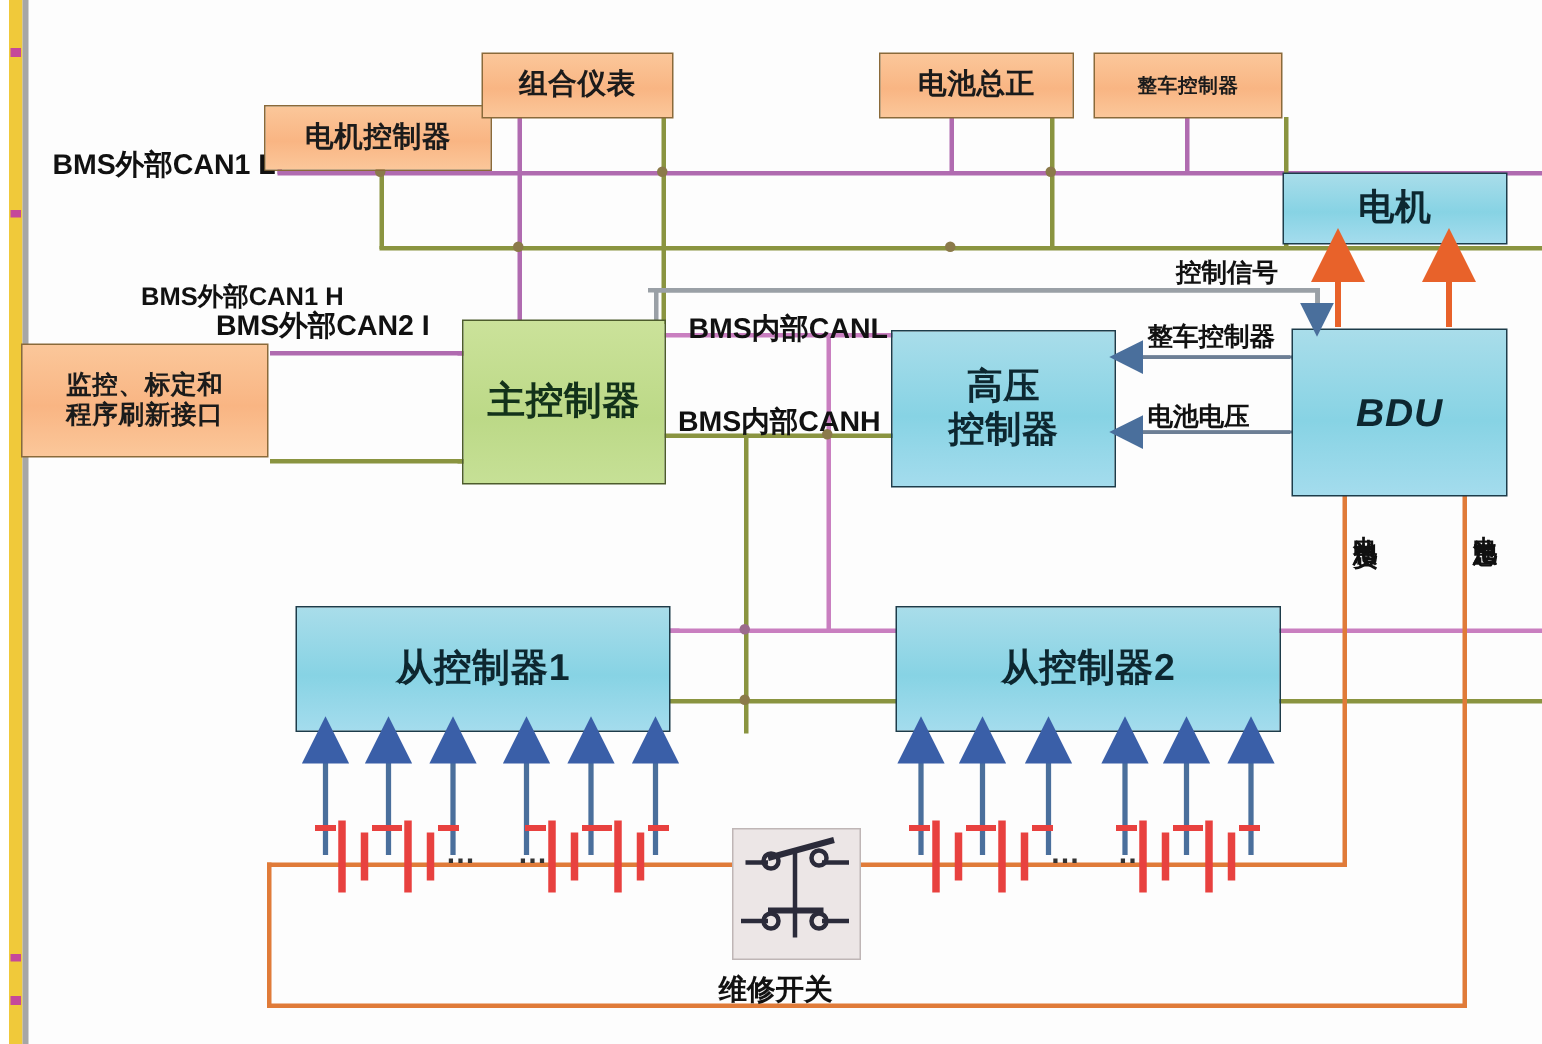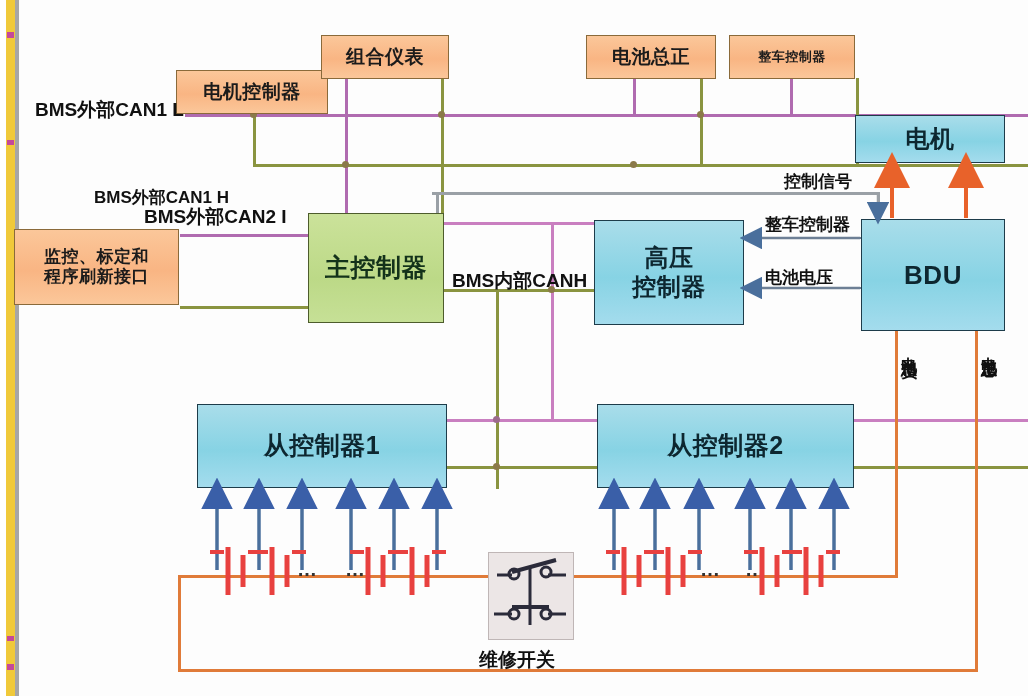--- a/index.html
+++ b/index.html
@@ -131,38 +131,39 @@
   <div class="box orange" style="left:14px;top:229px;width:165px;height:76px;font-size:17px;flex-direction:column;">
     <span>监控、标定和</span>
     <span>程序刷新接口</span>
   </div>
 
   <div class="box cyan" style="left:594px;top:220px;width:150px;height:105px;font-size:24px;flex-direction:column;">
     <span>高压</span>
     <span>控制器</span>
   </div>
 
-  <div class="box cyan" style="left:861px;top:219px;width:144px;height:112px;font-size:26px;">
+  <div class="box cyan" style="left:861px;top:219px;width:144px;height:112px;font-size:26px;font-style:italic;">
     <span>BDU</span>
   </div>
 
   <div class="box cyan" style="left:197px;top:404px;width:250px;height:84px;font-size:25px;">
     <span>从控制器1</span>
   </div>
 
   <div class="box cyan" style="left:597px;top:404px;width:257px;height:84px;font-size:25px;">
     <span>从控制器2</span>
   </div>
 
   <div style="position:absolute;left:488px;top:552px;width:84px;height:86px;
               background:#ece6e6;border:1px solid #bfb6b6;"></div>
 
   <div class="lbl" style="left:35px;top:97px;font-size:19px;">BMS外部CAN1 L</div>
   <div class="lbl" style="left:94px;top:150px;font-size:17px;margin-top:36px;">BMS外部CAN1 H</div>
   <div class="lbl" style="left:144px;top:204px;font-size:19px;">BMS外部CAN2 I</div>
+  <div class="lbl" style="left:459px;top:206px;font-size:19px;">BMS内部CANL</div>
   <div class="lbl" style="left:452px;top:268px;font-size:19px;text-align:center;">BMS内部CANH</div>
 
   <div class="lbl" style="left:784px;top:170px;font-size:17px;">控制信号</div>
   <div class="lbl" style="left:765px;top:213px;font-size:17px;">整车控制器</div>
   <div class="lbl" style="left:765px;top:266px;font-size:17px;">电池电压</div>
 
   <div class="vlbl" style="left:898px;top:344px;font-size:16px;">电池总负</div>
   <div class="vlbl" style="left:978px;top:344px;font-size:16px;">电池总正</div>
 
   <div class="lbl" style="left:479px;top:647px;font-size:19px;">维修开关</div>

